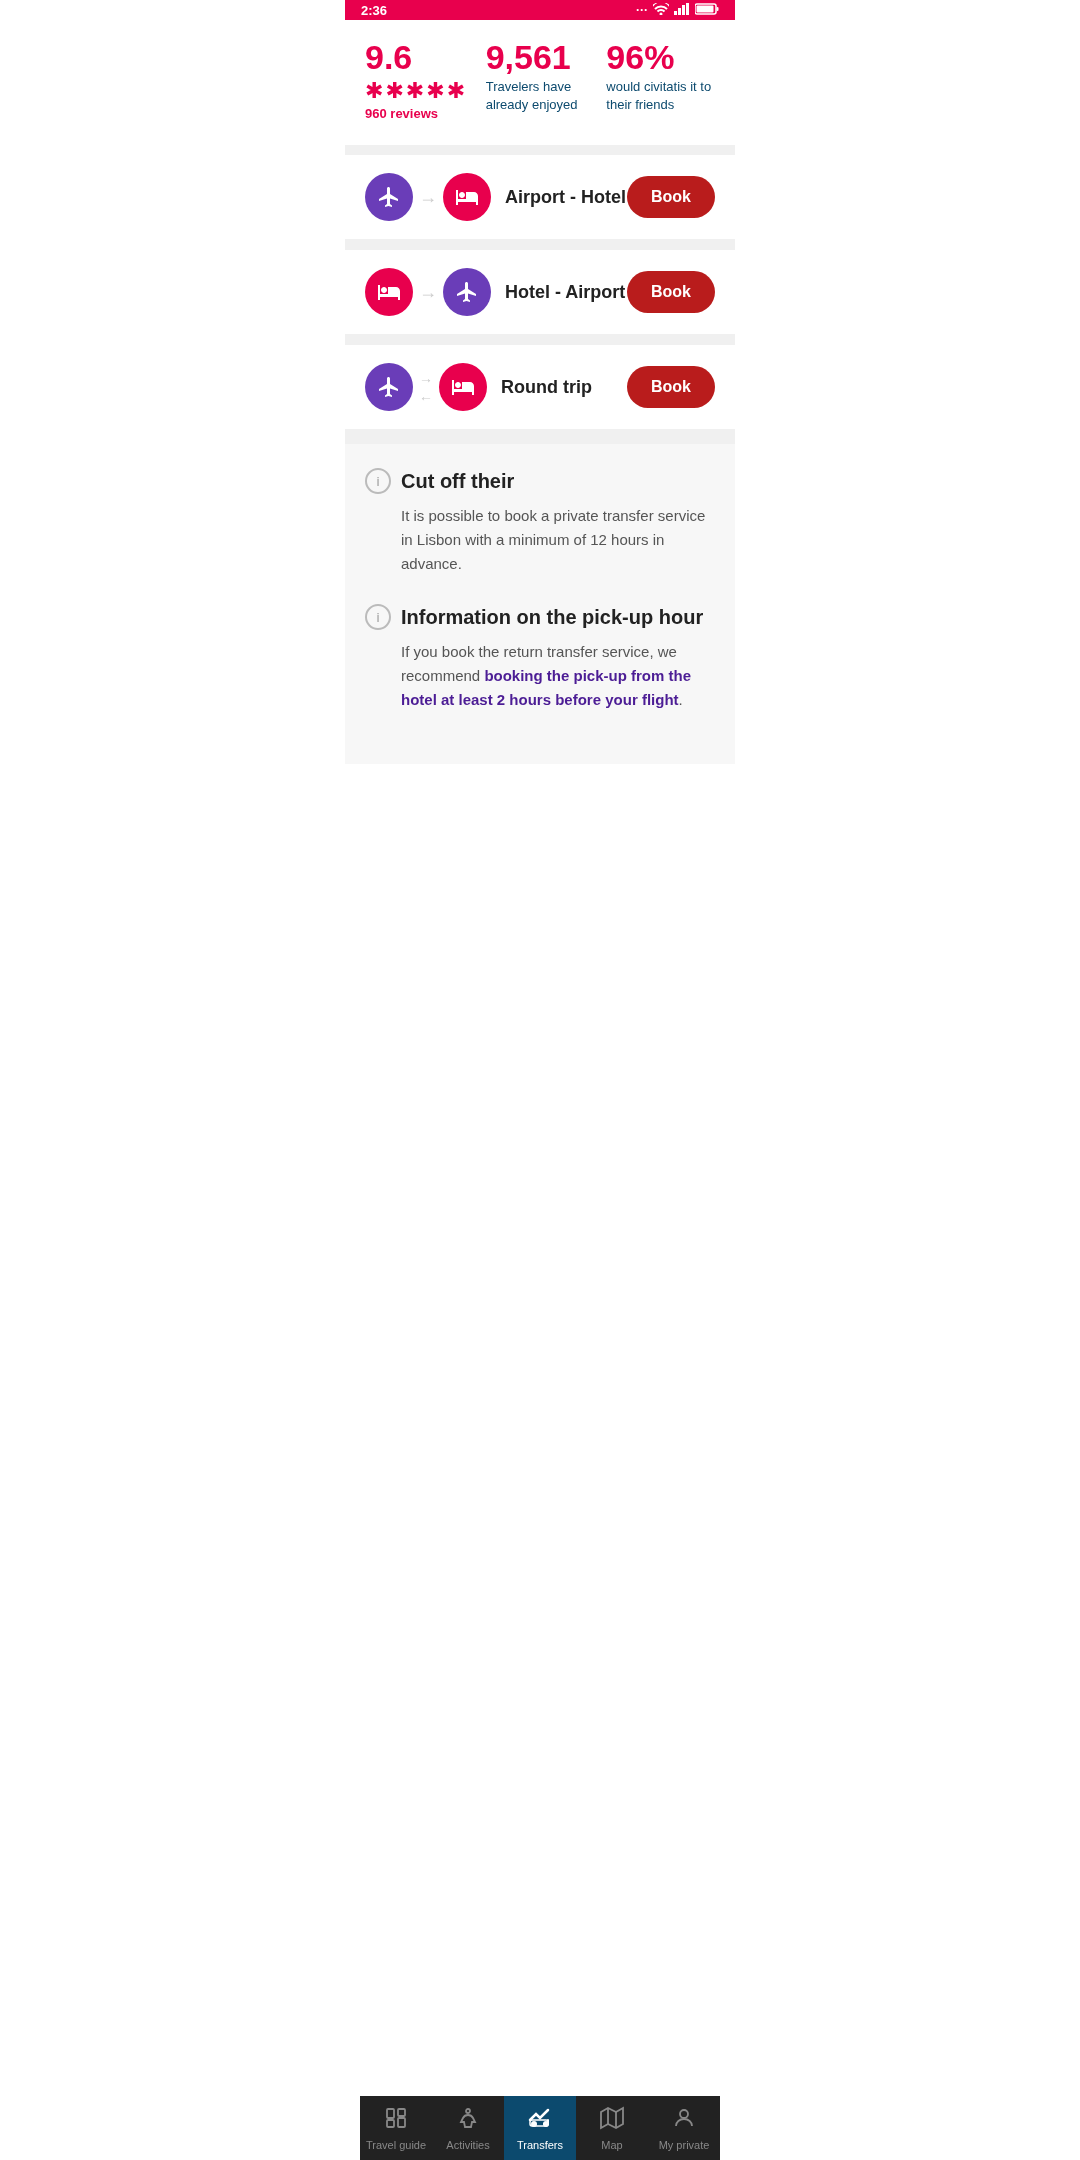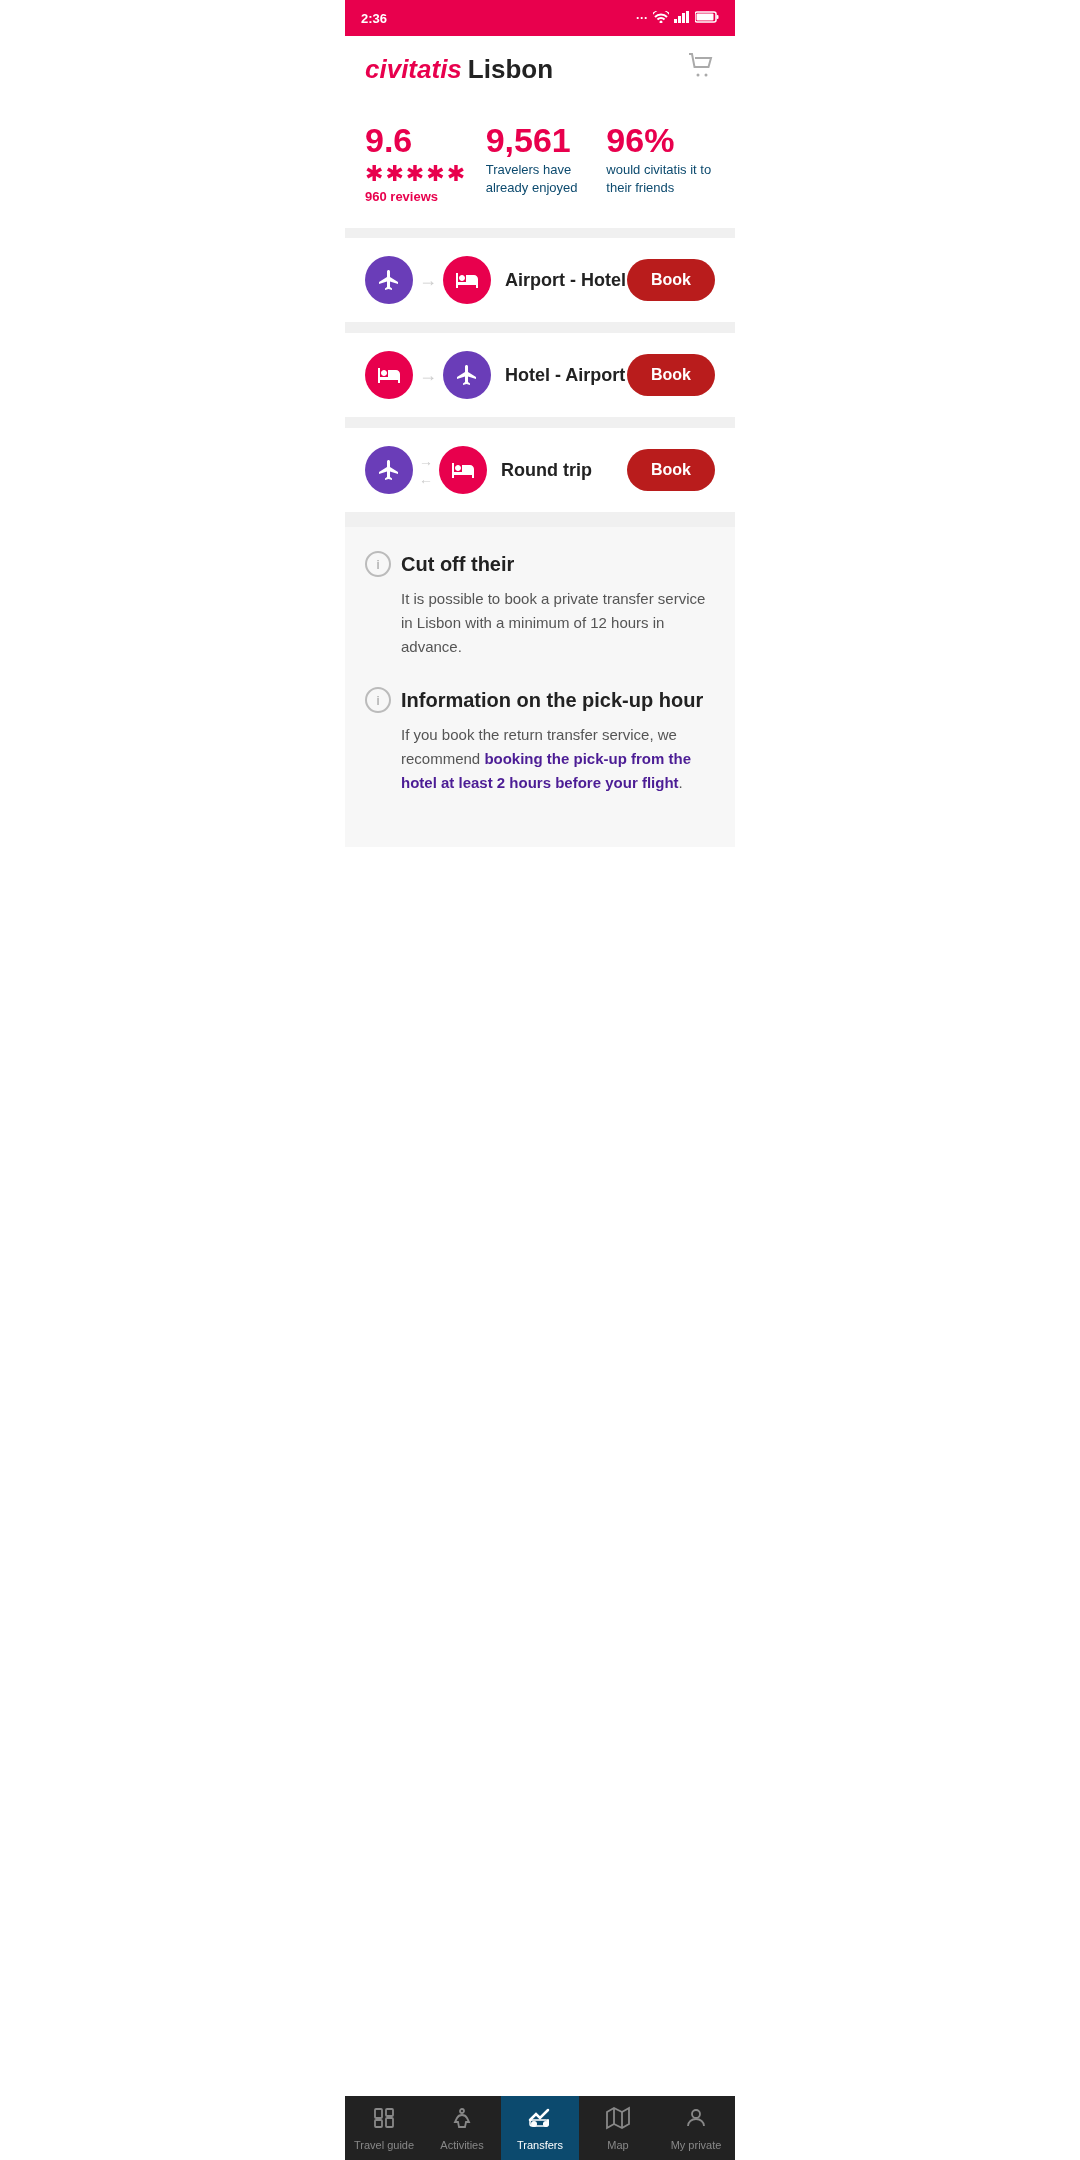--- a/index.html
+++ b/index.html
@@ -17,21 +17,21 @@
     
     .status-bar {
       background: #e8004d;
       color: #fff;
       display: flex;
       justify-content: space-between;
       align-items: center;
       padding: 6px 16px;
       font-size: 13px;
       font-weight: 600;
-      height: 36px;
+      height: 20px;
     }
     .status-icons {
       display: flex;
       align-items: center;
       gap: 5px;
       font-size: 12px;
     }
 
     
     .header {
@@ -204,21 +204,21 @@
       color: #4c1d95;
       font-weight: 700;
     }
 
     
     .bottom-nav {
       position: fixed;
       bottom: 0;
       left: 50%;
       transform: translateX(-50%);
-      width: 390px;
+      width: 360px;
       background: #222;
       display: flex;
       height: 64px;
     }
     .nav-item {
       flex: 1;
       display: flex;
       flex-direction: column;
       align-items: center;
       justify-content: center;
@@ -270,33 +270,20 @@
       <span>
         <svg width="24" height="12" viewBox="0 0 24 12" fill="white">
           <rect x="0" y="1" width="21" height="10" rx="2" stroke="white" stroke-width="1.5" fill="none"></rect>
           <rect x="21.5" y="4" width="2" height="4" rx="1" fill="white"></rect>
           <rect x="1.5" y="2.5" width="17" height="7" rx="1" fill="white"></rect>
         </svg>
       </span>
     </div>
   </div>
 
-  <div class="header">
-    <div class="header-logo">
-      <span class="logo-civitatis">civitatis</span>
-      <span class="logo-city">Lisbon</span>
-    </div>
-    <span class="cart-icon">
-      <svg width="28" height="28" viewBox="0 0 28 28" fill="none" stroke="#aaa" stroke-width="2">
-        <path d="M2 2h3l2.5 13h14l2.5-9H8"></path>
-        <circle cx="11" cy="23" r="1.5" fill="#aaa" stroke="none"></circle>
-        <circle cx="19" cy="23" r="1.5" fill="#aaa" stroke="none"></circle>
-      </svg>
-    </span>
-  </div>
 
   <div class="stats-section">
     <div class="stat-item">
       <div class="stat-number">9.6</div>
       <div class="stat-stars">✱✱✱✱✱</div>
       <div class="stat-reviews">
         <span>960</span>
         <span> </span><span style="color:#e8004d;font-weight:600;">reviews</span>
       </div>
     </div>

